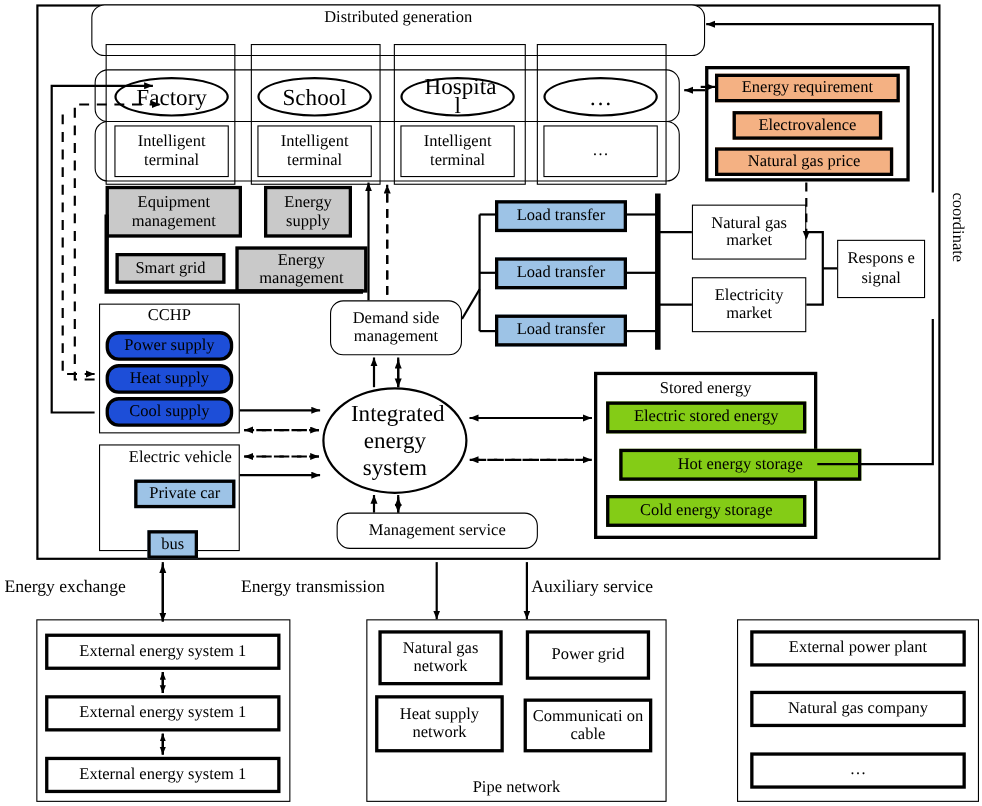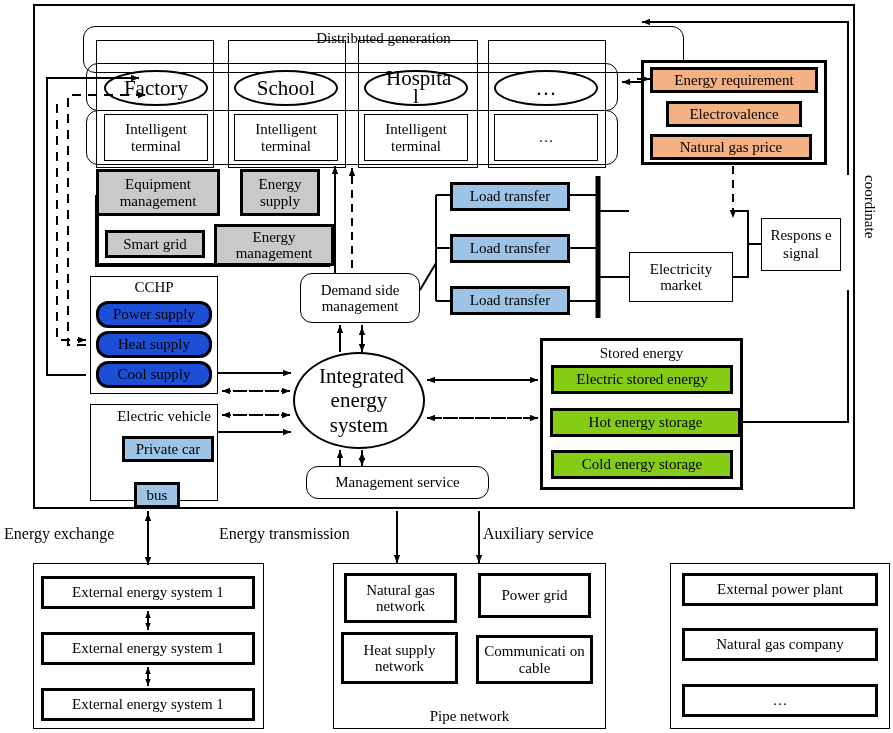--- a/index.html
+++ b/index.html
@@ -25,21 +25,21 @@
   svg.ov{position:absolute;left:0;top:0;width:893px;height:733px;pointer-events:none;}
   .capt{position:absolute;font-size:16px;}
 </style>
 </head>
 <body>
 
 <div id="root">
 
   <div class="bx thin white" style="left:33px;top:4px;width:822px;height:505px;border-width:2px;"></div>
 
-  <div class="bx rnd thin white" style="left:83px;top:26px;width:601px;height:47px;align-items:flex-start;padding-top:3px;">
+  <div class="bx rnd thin white" style="left:83px;top:4px;width:558px;height:47px;align-items:flex-start;padding-top:3px;">
     <span>Distributed generation</span>
   </div>
 
   <div class="bx thin white" style="left:96px;top:40px;width:118px;height:128px;background:transparent;"></div>
   <div class="bx thin white" style="left:228px;top:40px;width:118px;height:128px;background:transparent;"></div>
   <div class="bx thin white" style="left:358px;top:40px;width:120px;height:128px;background:transparent;"></div>
   <div class="bx thin white" style="left:488px;top:40px;width:118px;height:128px;background:transparent;"></div>
 
   <div class="bx rnd thin white" style="left:86px;top:63px;width:532px;height:48px;background:transparent;"></div>
 
@@ -133,37 +133,40 @@
   <div class="bx thick blue" style="left:450px;top:182px;width:120px;height:29px;">
     <span>Load transfer</span>
   </div>
   <div class="bx thick blue" style="left:450px;top:234px;width:120px;height:29px;">
     <span>Load transfer</span>
   </div>
   <div class="bx thick blue" style="left:450px;top:286px;width:120px;height:29px;">
     <span>Load transfer</span>
   </div>
 
+  <div class="bx thin white" style="left:629px;top:186px;width:104px;height:50px;">
+    <span>Natural gas market</span>
+  </div>
   <div class="bx thin white" style="left:629px;top:252px;width:104px;height:50px;">
     <span>Electricity market</span>
   </div>
 
   <div class="bx thin white" style="left:761px;top:218px;width:80px;height:53px;">
     <span style="display:block;width:62px;text-align:center;line-height:1.15;">Respons e signal</span>
   </div>
 
   <div class="vert-text" style="left:861px;top:175px;">coordinate</div>
 
   <div class="bx thick white" style="left:540px;top:338px;width:203px;height:152px;align-items:flex-start;justify-content:center;padding-top:4px;">
     <span>Stored energy</span>
   </div>
   <div class="bx thick yellow" style="left:551px;top:365px;width:182px;height:29px;">
     <span>Electric stored energy</span>
   </div>
-  <div class="bx thick yellow" style="left:550px;top:408px;width:191px;height:29px;">
+  <div class="bx thick yellow" style="left:563px;top:408px;width:220px;height:29px;">
     <span>Hot energy storage</span>
   </div>
   <div class="bx thick yellow" style="left:551px;top:450px;width:182px;height:29px;">
     <span>Cold energy storage</span>
   </div>
 
   <div class="capt" style="left:4px;top:525px;">Energy exchange</div>
   <div class="capt" style="left:219px;top:525px;">Energy transmission</div>
   <div class="capt" style="left:483px;top:525px;">Auxiliary service</div>
 

